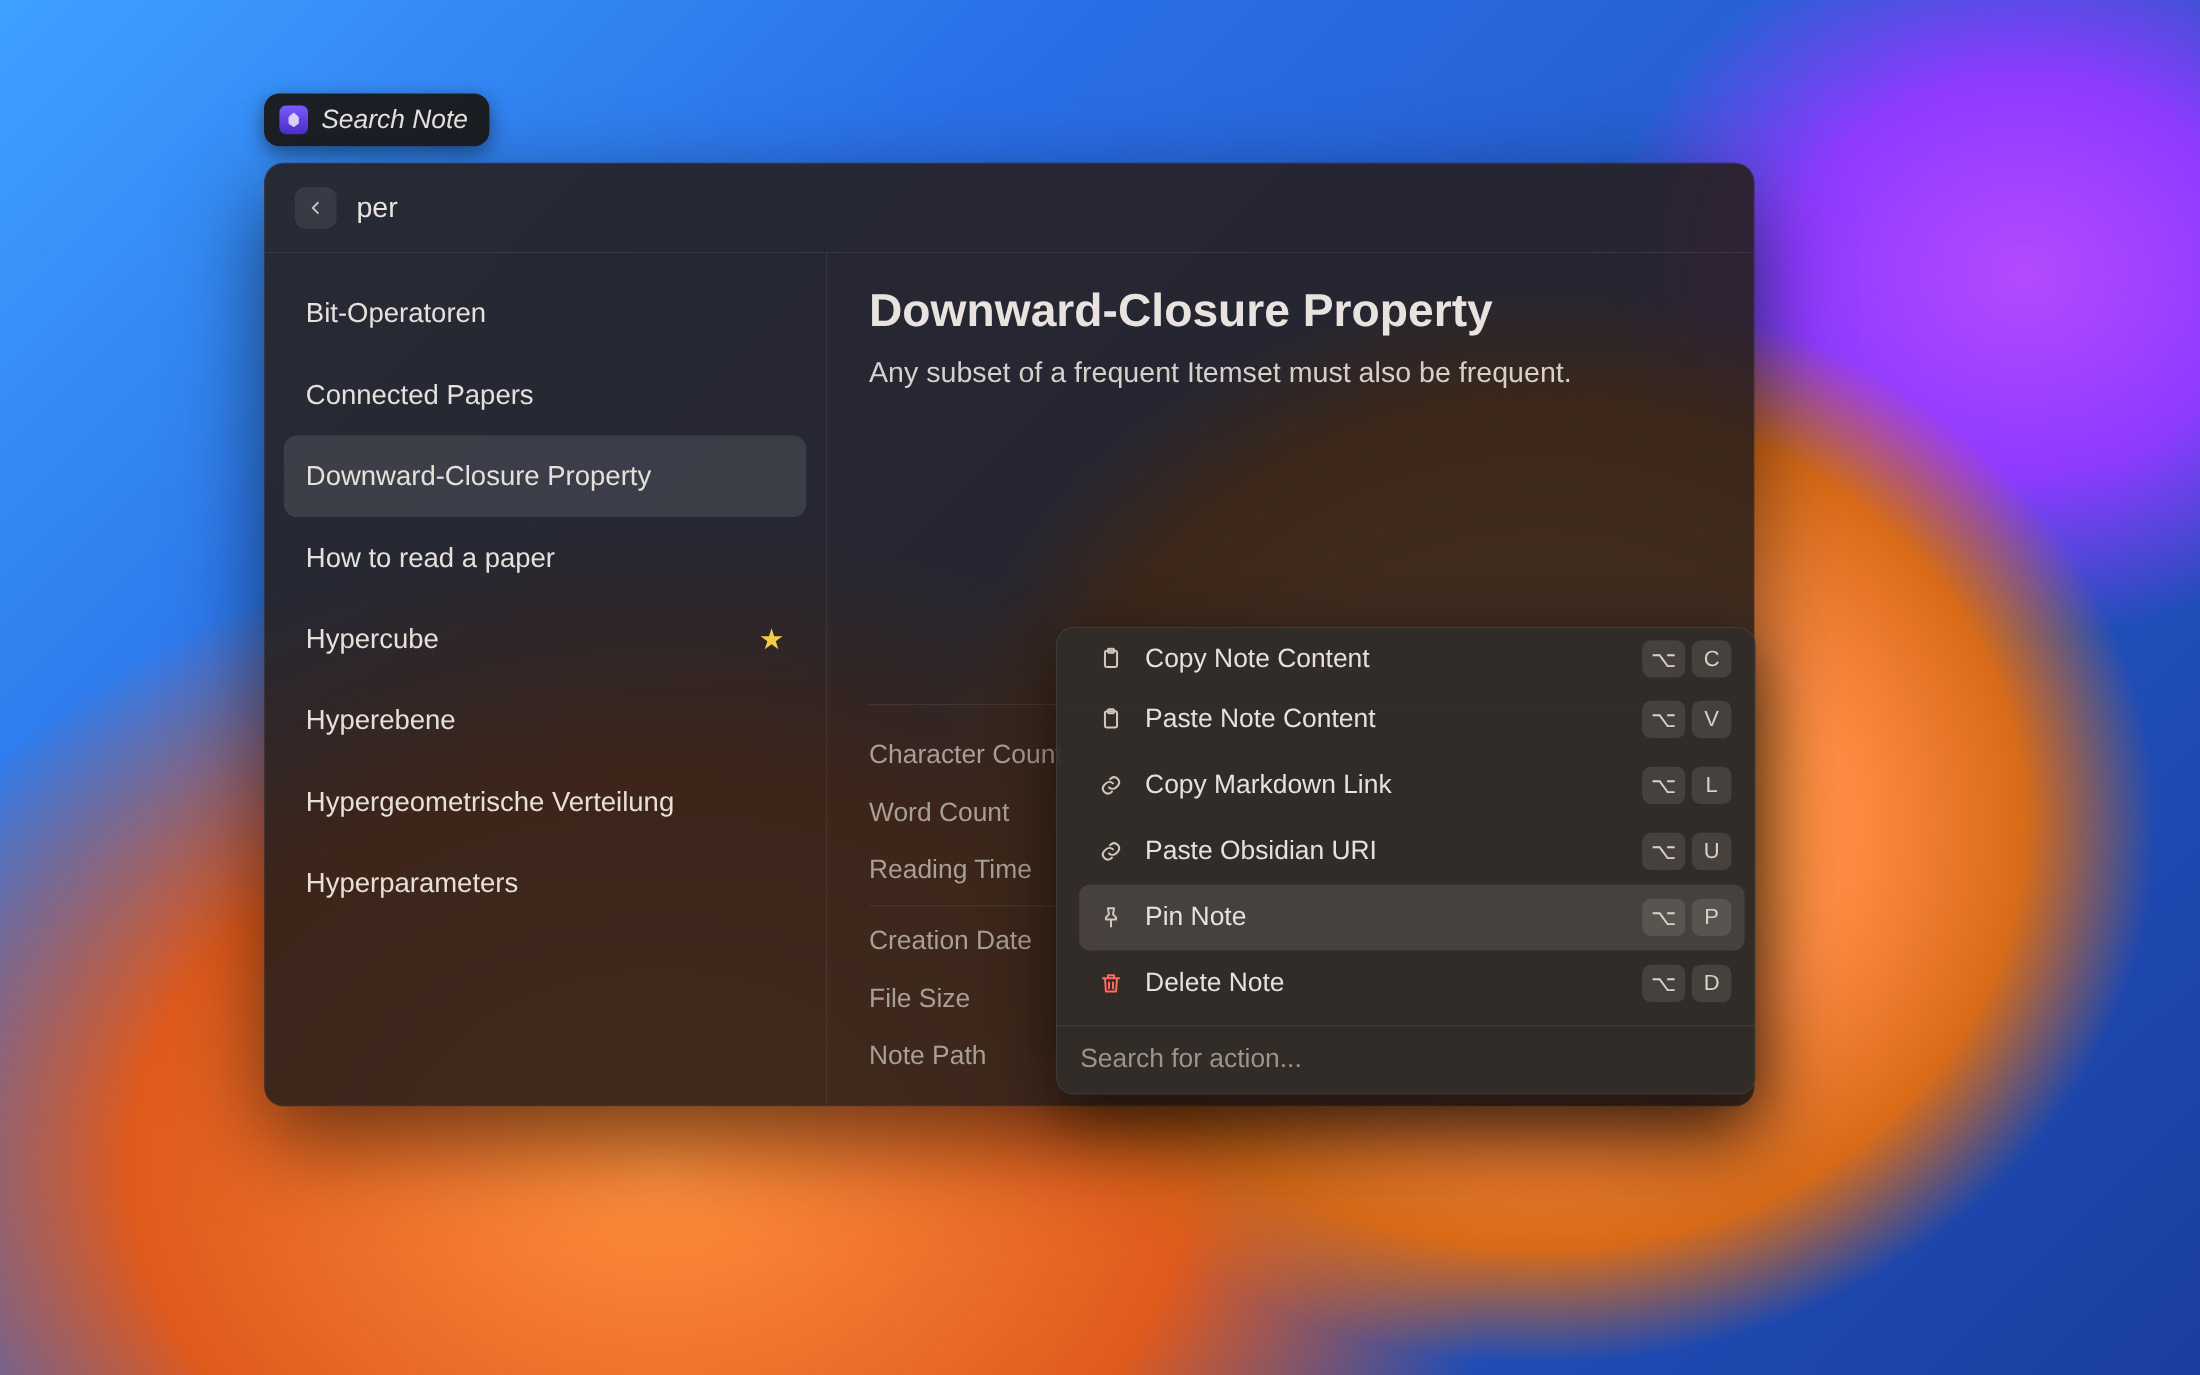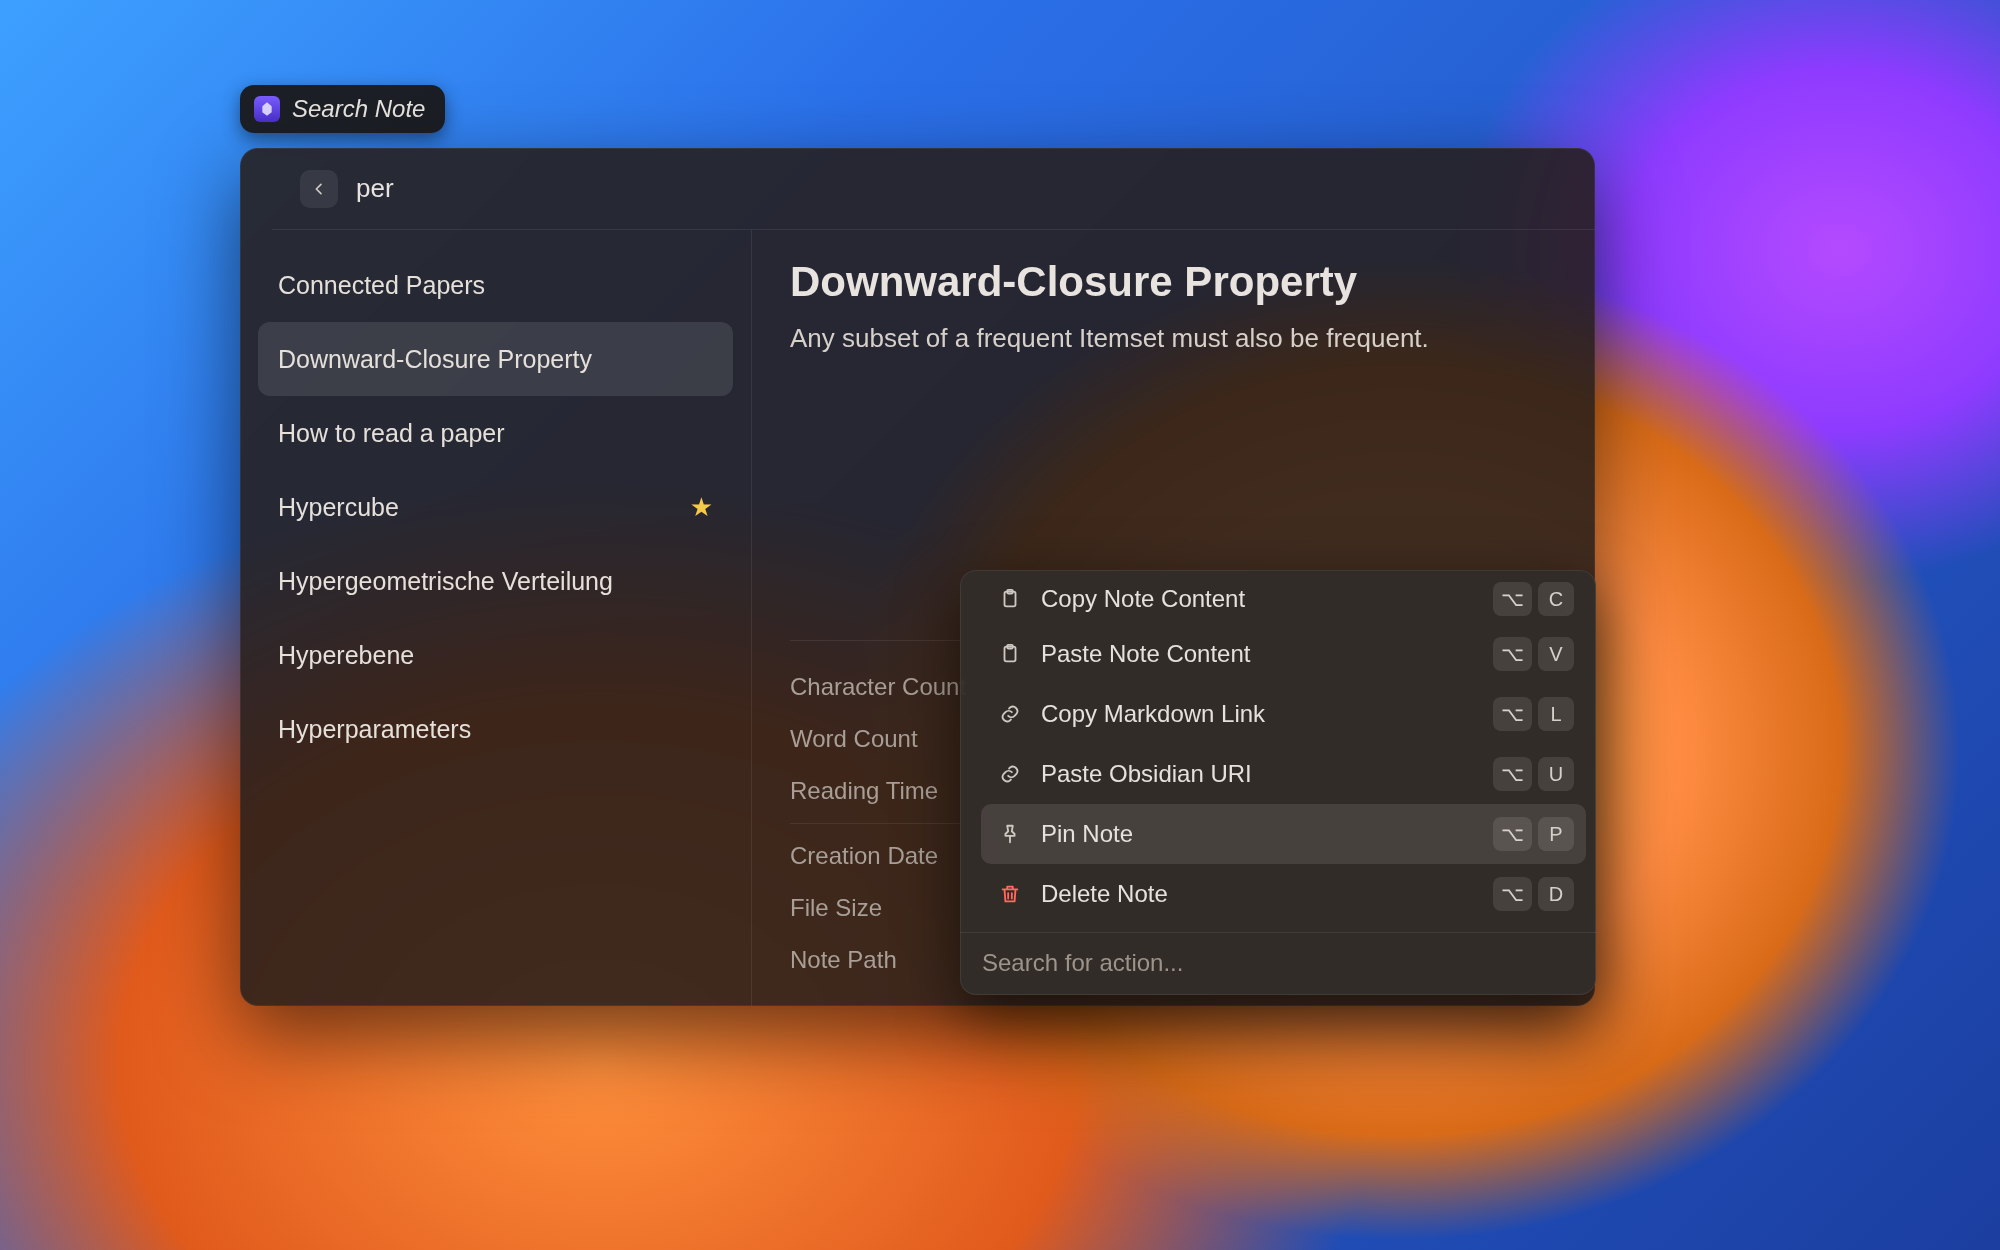--- a/index.html
+++ b/index.html
@@ -47,21 +47,20 @@
     box-shadow: 0 30px 80px rgba(0,0,0,0.55), inset 0 0 0 1px rgba(255,255,255,0.06);
     display: flex; flex-direction: column;
     color: #e8e3de;
     overflow: hidden;
   }
   .search-row {
     height: 82px;
     display: flex; align-items: center;
     padding: 0 28px;
     border-bottom: 1px solid rgba(255,255,255,0.08);
-    margin-left: 32px;
   }
   .back-btn {
     width: 38px; height: 38px; border-radius: 10px;
     background: rgba(255,255,255,0.08);
     display:flex;align-items:center;justify-content:center;
     margin-right: 18px;
     color:#cfc8c1;
   }
   .search-input {
     flex:1; background: transparent; border: none; outline: none;
@@ -171,37 +170,40 @@
     <div class="back-btn">
       <svg width="16" height="16" viewBox="0 0 24 24">
           <path d="M15 5l-7 7 7 7" stroke="currentColor" stroke-width="2.5" fill="none" stroke-linecap="round" stroke-linejoin="round"></path>
         </svg>
     </div>
     <input class="search-input" type="text" value="per" style="">
   </div>
   <div class="body">
     <div class="sidebar" id="sidebar">
         <div class="side-item">
+          <span>Bit-Operatoren</span>
+        </div>
+        <div class="side-item">
           <span>Connected Papers</span>
         </div>
         <div class="side-item selected">
           <span>Downward-Closure Property</span>
         </div>
         <div class="side-item">
           <span>How to read a paper</span>
         </div>
         <div class="side-item">
           <span>Hypercube</span>
           <span class="star">★</span>
         </div>
         <div class="side-item">
+          <span>Hyperebene</span>
+        </div>
+        <div class="side-item">
           <span>Hypergeometrische Verteilung</span>
-        </div>
-        <div class="side-item">
-          <span>Hyperebene</span>
         </div>
         <div class="side-item">
           <span>Hyperparameters</span>
         </div>
       </div>
     <div class="main">
       <div class="note-title">Downward-Closure Property</div>
       <div class="note-body">Any subset of a frequent Itemset must also be frequent.</div>
       <div class="meta" id="meta">
           <div class="meta-row">

